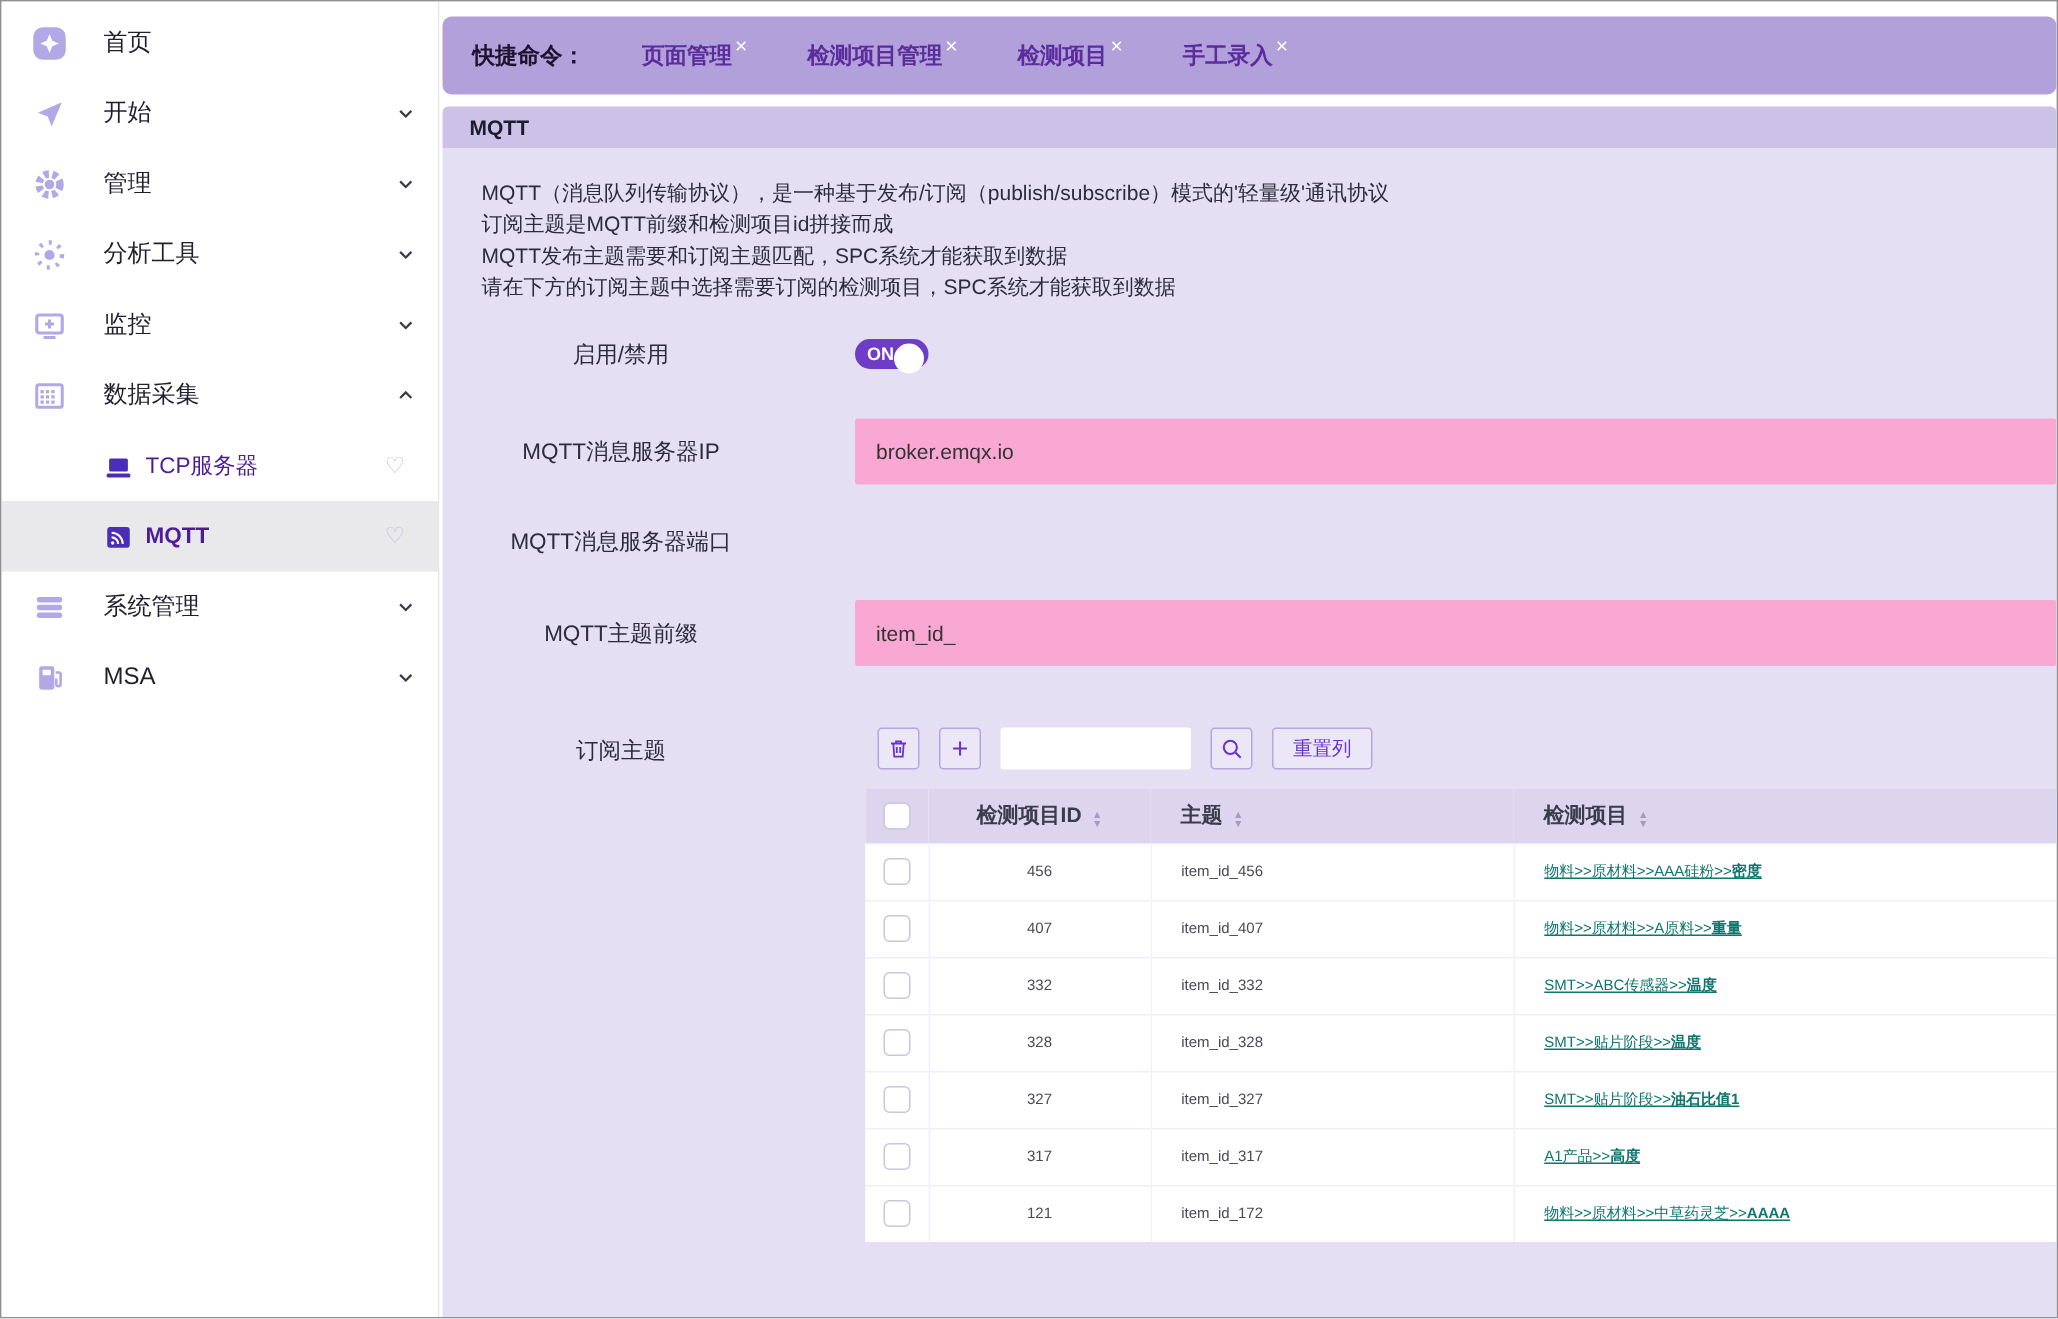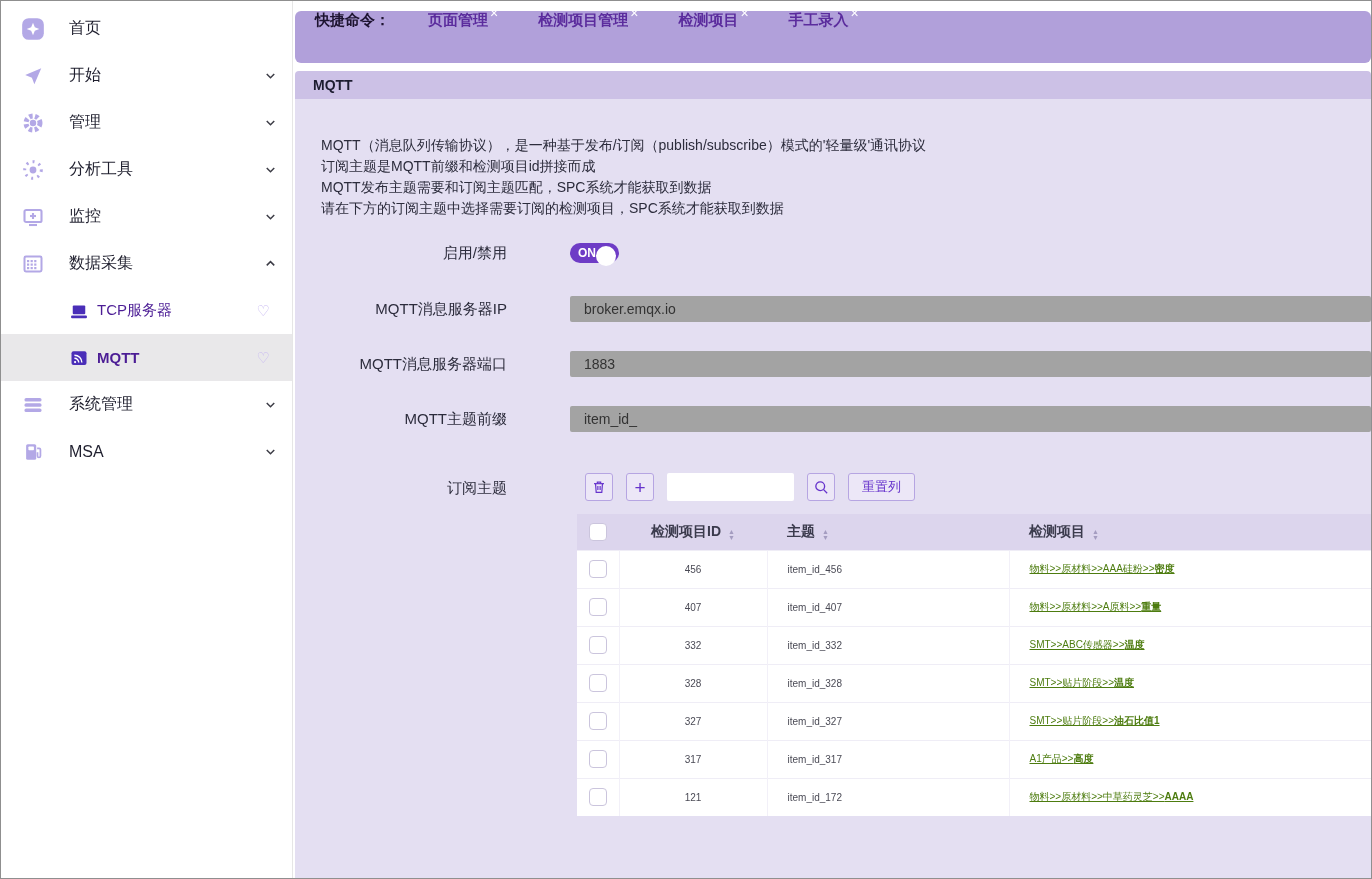--- a/index.html
+++ b/index.html
@@ -18,46 +18,46 @@
   .sub-item { height:47px; display:flex; align-items:center; padding-left:68px; padding-right:22px; cursor:pointer; }
   .sub-item.active { background:#e9e8ea; }
   .sub-item.active .sub-label { font-weight:bold; }
   .sub-icon { display:flex; margin-right:8px; }
   .sub-label { font-size:15px; color:#4c1d95; }
   .heart { margin-left:auto; color:#c7b8f1; font-size:15px; line-height:1; }
   
   .main { flex:1; min-width:0; display:flex; flex-direction:column; background:#fff; }
   .quickbar {
     margin:10px 0 0 2px; height:52px; background:#b1a0da; border-radius:6px;
-    display:flex; align-items:flex-start; padding:0 20px; flex:none;
+    display:flex; align-items:center; padding:0 20px; flex:none;
   }
   .quickbar-label { font-size:15px; font-weight:bold; color:#1d1330; margin-right:38px; }
   .qtab { display:flex; align-items:flex-start; margin-right:40px; cursor:pointer; }
   .qtab-text { font-size:15px; font-weight:bold; color:#5b2c9d; }
   .qtab-x { color:#ffffff; font-size:14px; margin-left:2px; position:relative; top:-5px; line-height:1; }
   .panel-header {
     margin:8px 0 0 2px; height:28px; background:#ccc1e6; border-radius:4px 4px 0 0;
     display:flex; align-items:center; padding:0 18px; font-size:14px; font-weight:bold; color:#1c1c30; flex:none;
   }
-  .content { flex:1; margin-left:2px; background:#e4dff2; overflow:hidden; padding:36px 0 0 26px; }
+  .content { flex:1; margin-left:2px; background:#e4dff2; overflow:hidden; padding:19px 0 0 26px; }
   .desc-line { font-size:14px; line-height:21px; color:#2c2c3c; }
   .form-area { margin-top:24px; }
   .form-row { display:flex; align-items:center; }
-  .form-label { width:186px; text-align:right; font-size:15px; color:#2c2c3c; flex:none; }
+  .form-label { width:186px; text-align:center; font-size:15px; color:#2c2c3c; flex:none; }
   .row-toggle { margin-bottom:33px; }
   .row-input { margin-bottom:29px; }
   .toggle {
     margin-left:63px; width:49px; height:20px; border-radius:13px; background:#6e3cc6;
     position:relative; display:flex; align-items:center; padding-left:8px; cursor:pointer; flex:none;
   }
   .toggle-on { color:#fff; font-size:12px; font-weight:bold; }
   .toggle-knob { position:absolute; right:3px; top:3px; width:20px; height:20px; border-radius:50%; background:#fff; }
   .field { margin-left:63px; flex:1; min-width:0; }
   .text-input {
-    width:100%; height:26px; border:none; outline:none; background:#a3a3a3; border-radius:2px;
+    width:100%; height:44px; border:none; outline:none; background:#f9a8d4; border-radius:2px;
     font-size:14px; color:#333; padding:0 14px; font-family:"Liberation Sans","DejaVu Sans",sans-serif;
   }
   .row-grid { align-items:flex-start; }
   .row-grid .form-label { padding-top:6px; }
   .grid-wrap { margin-left:63px; flex:1; min-width:0; }
   .grid-toolbar { display:flex; align-items:center; padding-left:15px; margin-bottom:13px; }
   .tool-btn {
     width:28px; height:28px; border:1px solid #b6a5e2; background:#ece7f7; border-radius:3px;
     display:flex; align-items:center; justify-content:center; color:#6633cc; cursor:pointer; margin-right:13px; flex:none;
   }
@@ -78,21 +78,21 @@
   .grid th.c .hwrap { justify-content:center; }
   .grid th .hwrap.pad { padding-left:20px; }
   .sort { display:inline-flex; flex-direction:column; margin-left:7px; color:#a49cc0; font-size:7px; line-height:6px; }
   .grid td { height:38px; border-top:1px solid #efedf6; font-size:10px; color:#4a4a55; background:#fff; padding:0; }
   .grid td + td { border-left:1px solid #f2f0f8; }
   .grid td.pad { padding-left:20px; }
   .cbox {
     display:inline-block; width:18px; height:18px; background:#fff; border:1px solid #cbc5dd;
     border-radius:4px; vertical-align:middle; cursor:pointer;
   }
-  .item-link { color:#4d7c0f; text-decoration:underline; cursor:pointer; }
+  .item-link { color:#0f766e; text-decoration:underline; cursor:pointer; }
   .item-link b { font-weight:bold; }
 </style>
 </head>
 <body>
 
 <div class="screen">
 
   <aside class="sidebar">
 
     <div class="side-item">
@@ -294,23 +294,20 @@
 
         <div class="form-row row-input">
           <span class="form-label">MQTT消息服务器IP</span>
           <span class="field">
             <input class="text-input" type="text" value="broker.emqx.io" style="">
           </span>
         </div>
 
         <div class="form-row row-input">
           <span class="form-label">MQTT消息服务器端口</span>
-          <span class="field">
-            <input class="text-input" type="text" value="1883" style="">
-          </span>
         </div>
 
         <div class="form-row row-input" style="margin-bottom:41px;">
           <span class="form-label">MQTT主题前缀</span>
           <span class="field">
             <input class="text-input" type="text" value="item_id_" style="">
           </span>
         </div>
 
         <div class="form-row row-grid">

